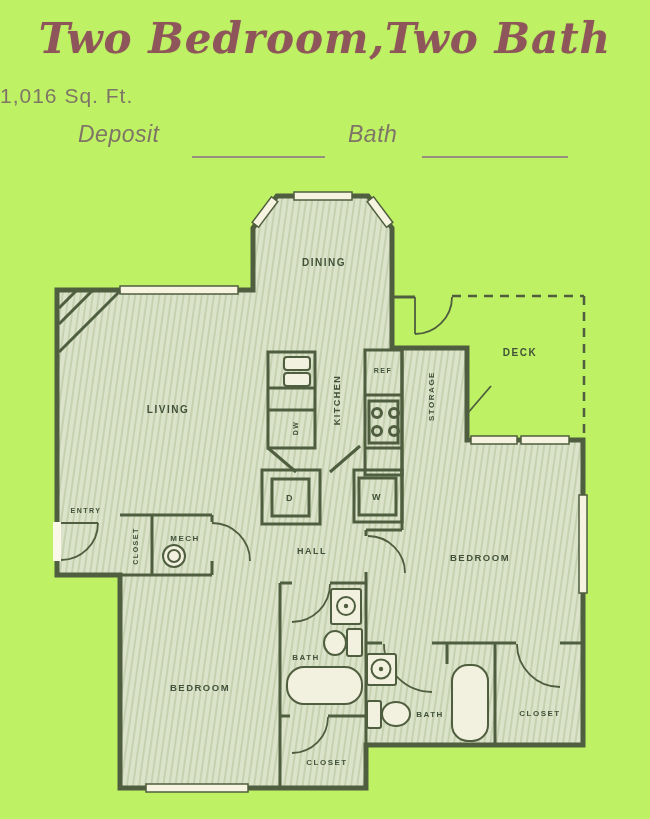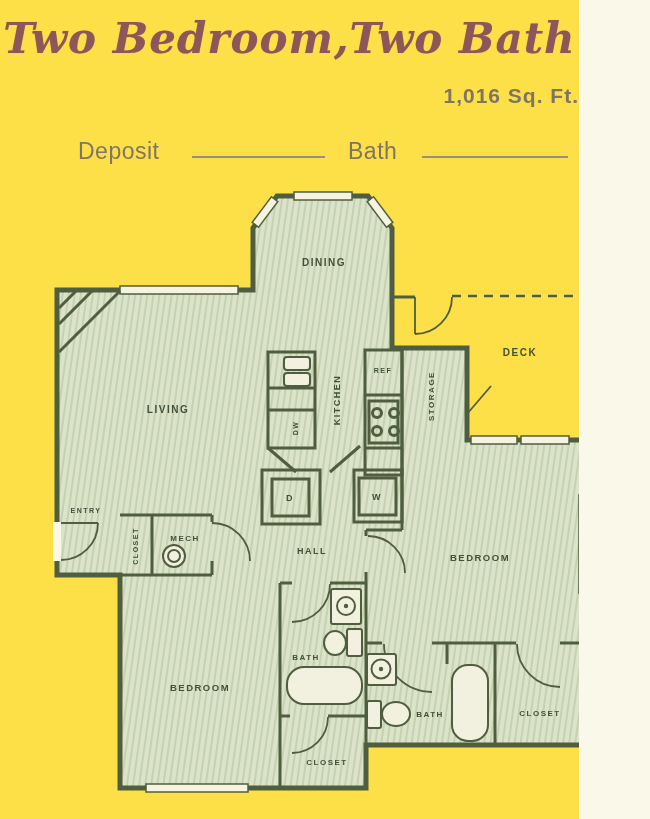--- a/index.html
+++ b/index.html
@@ -1,35 +1,36 @@
 <!DOCTYPE html>
 <html><head>
 <meta charset="utf-8">
 <style>
   html,body { margin:0; padding:0; background:#faf8e9; }
   .page {
-    position:relative; width:579px; height:819px;
-    background:#fde047; overflow:hidden;
+    position:relative; width:650px; height:819px;
+    background:#bef264; overflow:hidden;
     font-family:"Liberation Sans", sans-serif;
   }
   .title {
     position:absolute; top:14px; left:0; width:100%;
     text-align:center;
     font-family:"DejaVu Serif", serif; font-style:italic; font-weight:bold;
     font-size:42px; color:#8e555b; letter-spacing:1px;
     text-shadow:0 0 1px rgba(120,70,75,.35);
   }
   .area {
     position:absolute; top:84px; left:0; width:100%;
-    text-align:right; font-size:21px; font-weight:bold;
+    text-align:left; font-size:21px; font-weight:normal;
     color:#7e7566; letter-spacing:1px;
   }
   .blank-label {
-    position:absolute; top:138px; font-size:23px; color:#7e7566;
+    position:absolute; top:121px; font-size:23px; color:#7e7566;
     letter-spacing:.5px;
+    font-style:italic;
   }
   .deposit-label { left:78px; }
   .rent-label { left:348px; }
   .blank-line {
     position:absolute; top:156px; height:2px; background:#97907e;
   }
   .deposit-line { left:192px; width:133px; }
   .rent-line { left:422px; width:146px; }
 
   svg.plan { position:absolute; top:0; left:0; }

